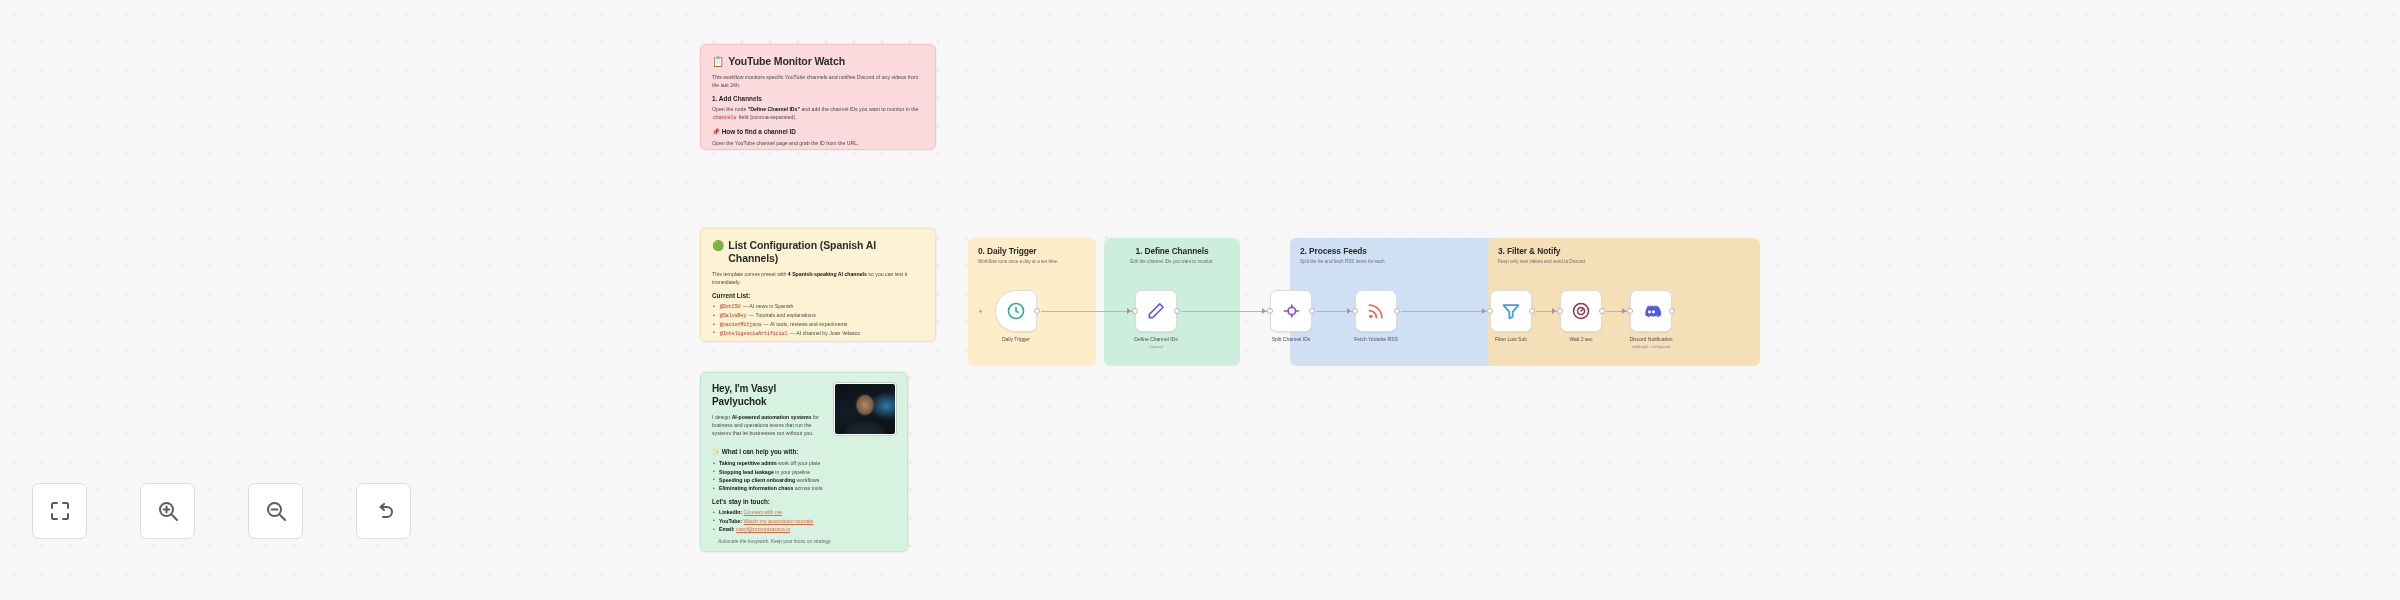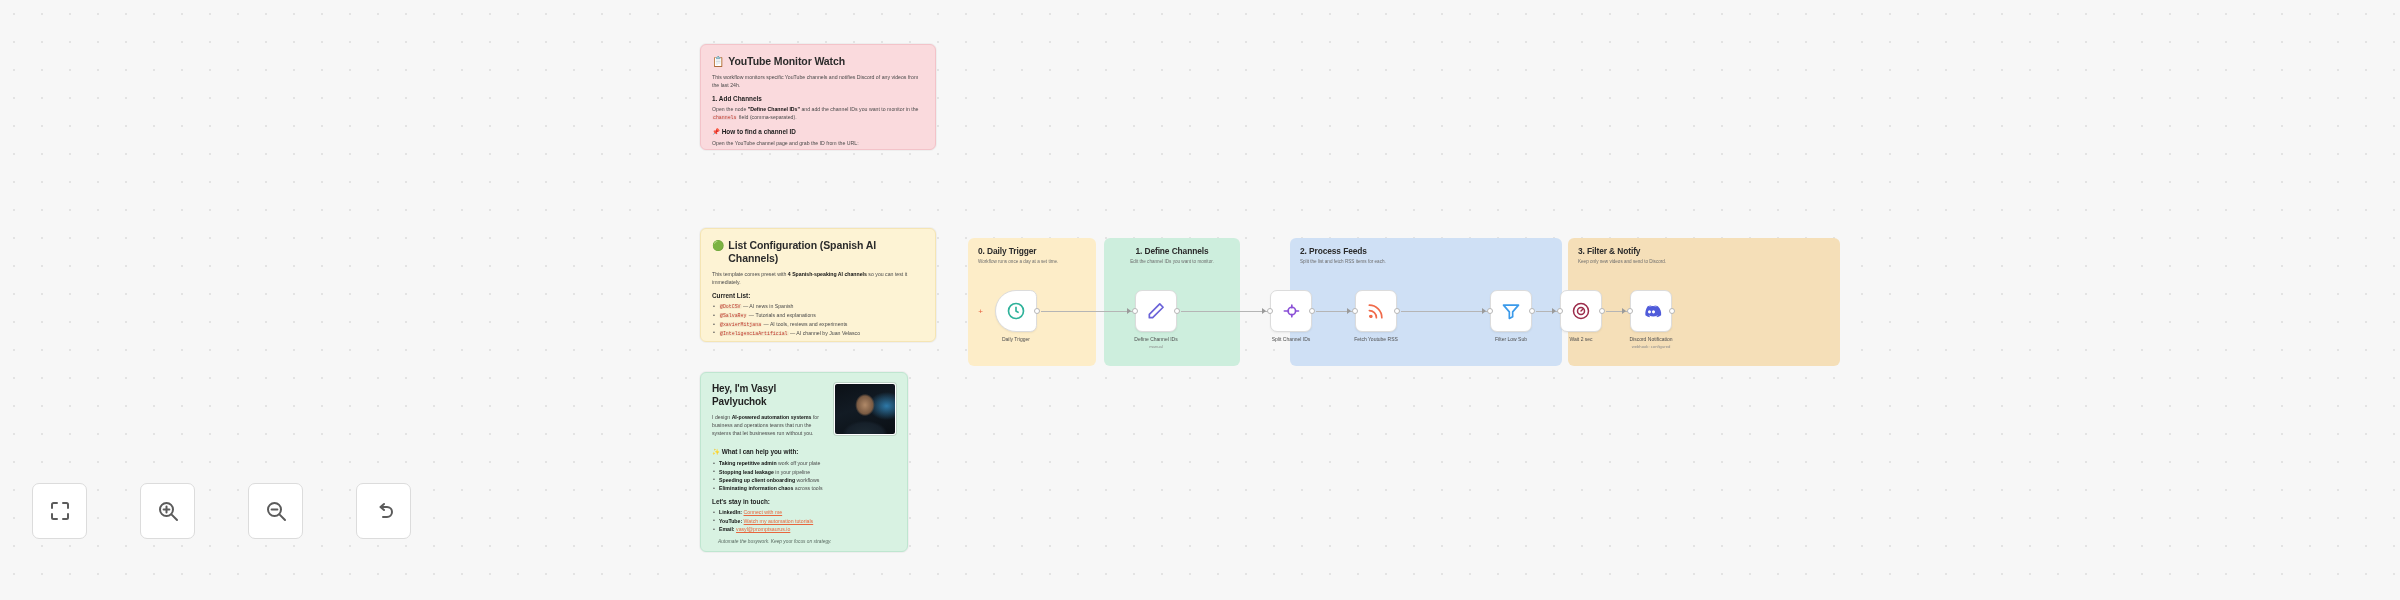--- a/index.html
+++ b/index.html
@@ -125,21 +125,21 @@
   .section .s-title {
     font-size: 8.4px; font-weight: bold; color: #2a2a2a;
     letter-spacing: -0.1px;
   }
   .section .s-sub {
     font-size: 4.6px; color: #6d6d6d; margin-top: 2.5px;
   }
   #sec-0 { left: 968px; width: 128px; background: #fdedc8; }
   #sec-1 { left: 1104px; width: 136px; background: #cdeedd; text-align: center; }
   #sec-2 { left: 1250px; width: 272px; background: #cfe0f5; margin-left: 40px; }
-  #sec-3 { left: 1568px; width: 272px; background: #f5dfb8; }
+  #sec-3 { left: 1488px; width: 272px; background: #f5dfb8; }
 
   
   .node {
     position: absolute;
     width: 42px; height: 42px;
     background: #ffffff;
     border: 1px solid #dcdcdc;
     border-radius: 7px;
     display: flex; align-items: center; justify-content: center;
     box-shadow: 0 1px 2px rgba(0,0,0,0.06);

